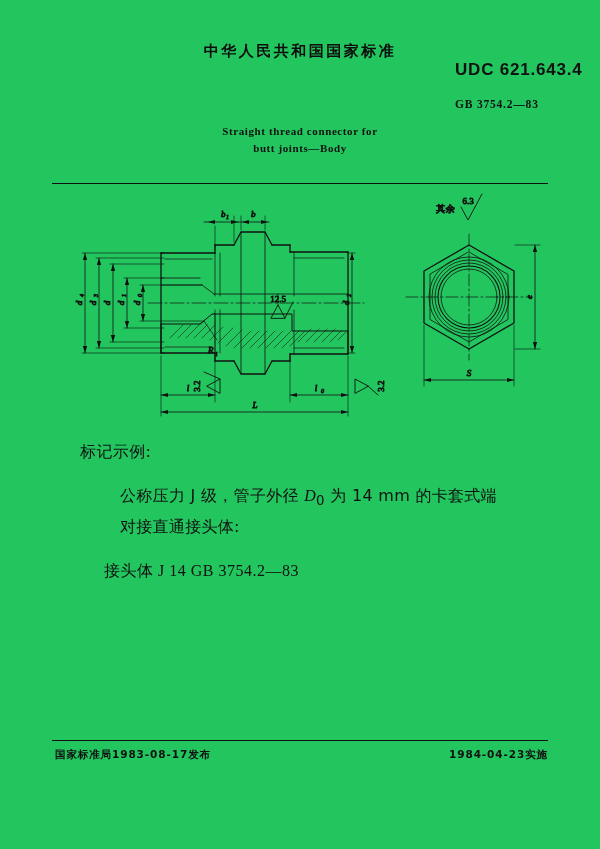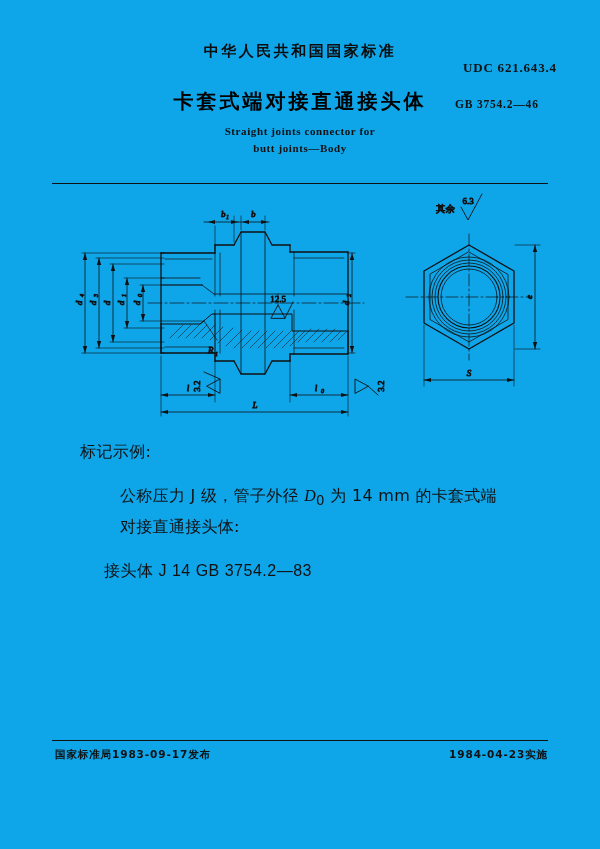--- a/index.html
+++ b/index.html
@@ -8,21 +8,21 @@
     background: #ffffff;
   }
   body {
     font-family: "Liberation Serif", "DejaVu Serif", serif;
     color: #000000;
   }
   #page {
     position: relative;
     width: 600px;
     height: 849px;
-    background: #0ea5e9;
+    background: #22c55e;
     overflow: hidden;
   }
 
   
   .hdr-nation {
     position: absolute;
     left: 0; right: 0;
     top: 42px;
     text-align: center;
     font-family: "DejaVu Sans", "Liberation Sans", sans-serif;
@@ -52,27 +52,26 @@
     letter-spacing: 0.6px;
     color: #111;
   }
   .hdr-en1 { top: 125px; }
   .hdr-en2 { top: 142px; }
 
   .hdr-udc {
     position: absolute;
     left: 455px;
     top: 60px;
-    font-family: Liberation Serif, serif;
-    font-size: 13px;
+    font-family: Liberation Sans, sans-serif;
+    font-size: 17px;
     font-weight: bold;
     letter-spacing: 0.8px;
     color: #111;
     white-space: nowrap;
-    margin-left: 8px;
   }
   .hdr-gb {
     position: absolute;
     left: 455px;
     top: 98px;
     font-family: "Liberation Serif", "DejaVu Serif", serif;
     font-size: 11.5px;
     font-weight: bold;
     letter-spacing: 0.8px;
     color: #111;
@@ -110,21 +109,21 @@
     line-height: 1.75;
   }
   .mark-line1 { margin: 0; letter-spacing: 0.4px; }
   .mark-line2 { margin: 16px; padding-left: 24px; letter-spacing: 0.3px; }
   .mark-line3 { margin: 0; padding-left: 24px; letter-spacing: 0.3px; }
   .mark-line2 i, .mark-line3 i {
     font-family: "Liberation Serif", "DejaVu Serif", serif;
     font-style: italic;
   }
   .mono-inline {
-    font-family: Liberation Sans, sans-serif;
+    font-family: Liberation Serif, serif;
     letter-spacing: 0.5px;
   }
 
   
   .rule-bottom {
     position: absolute;
     left: 52px;
     top: 740px;
     width: 496px;
     height: 0;
@@ -176,25 +175,24 @@
     font-size: 9.5px;
     fill: #111;
   }
 </style>
 </head>
 <body>
 
 <div id="page">
 
   <div class="hdr-nation">中华人民共和国国家标准</div>
-  <div class="hdr-title">卡套式端对接直通接头体</div>
-  <div class="hdr-en1">Straight joints connector for</div>
+  <div class="hdr-en1">Straight thread connector for</div>
   <div class="hdr-en2">butt joints—Body</div>
   <div class="hdr-udc">UDC  621.643.4</div>
-  <div class="hdr-gb">GB  3754.2—46</div>
+  <div class="hdr-gb">GB  3754.2—83</div>
 
   <div class="rule-top"></div>
 
   <div id="drawing">
     <svg width="496" height="240" viewBox="0 0 496 240" xmlns="http://www.w3.org/2000/svg">
       <g fill="none" stroke="#111" stroke-width="0.9" stroke-linecap="round" stroke-linejoin="round">
 
         <g>
 
           <path d="M109,63 L109,163" stroke-width="1.3"></path>
@@ -478,16 +476,16 @@
     </svg>
   </div>
 
   <div class="mark-block">
     <p class="mark-line1">标记示例:</p>
     <p class="mark-line2"><span>公称压力 J 级，管子外径 </span><i>D</i><sub>0</sub><span> 为 14 mm 的卡套式端对接直通接头体:</span></p>
     <p class="mark-line3"><span class="mono-inline">接头体   J 14   GB  3754.2—83</span></p>
   </div>
 
   <div class="rule-bottom"></div>
-  <div class="foot-left">国家标准局1983-09-17发布</div>
+  <div class="foot-left">国家标准局1983-08-17发布</div>
   <div class="foot-right">1984-04-23实施</div>
 
 </div>
 
 </body></html>

